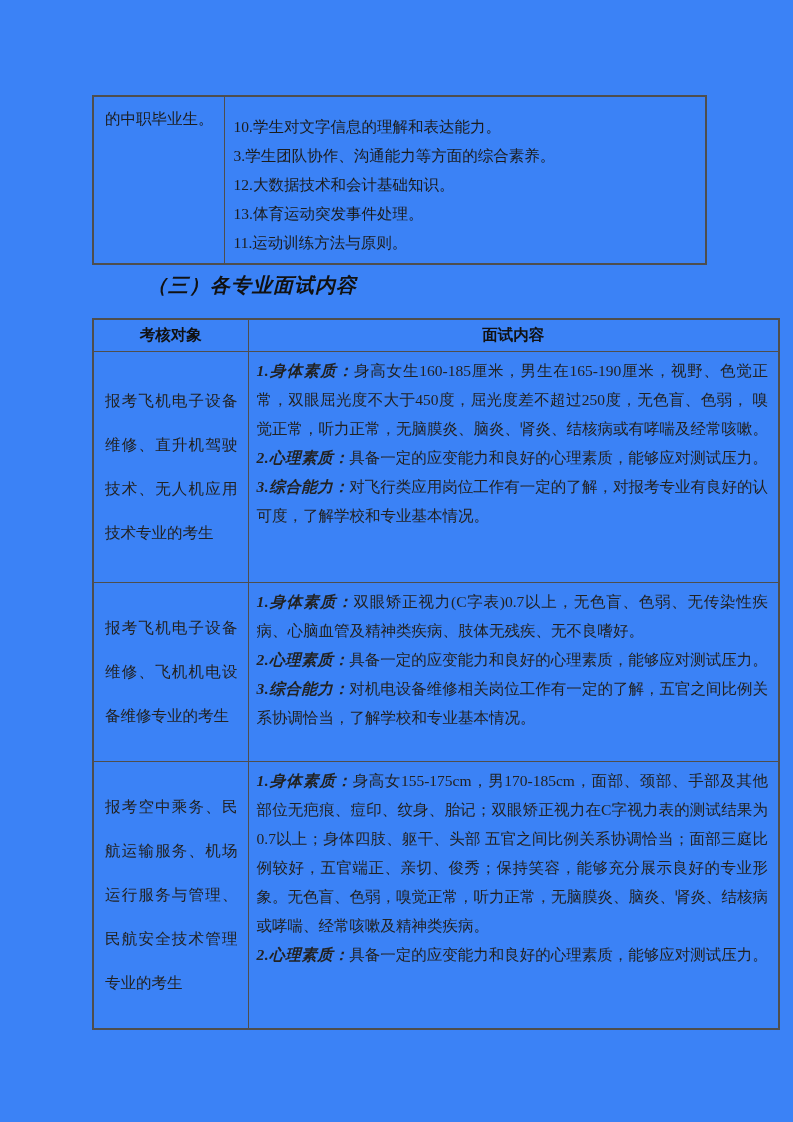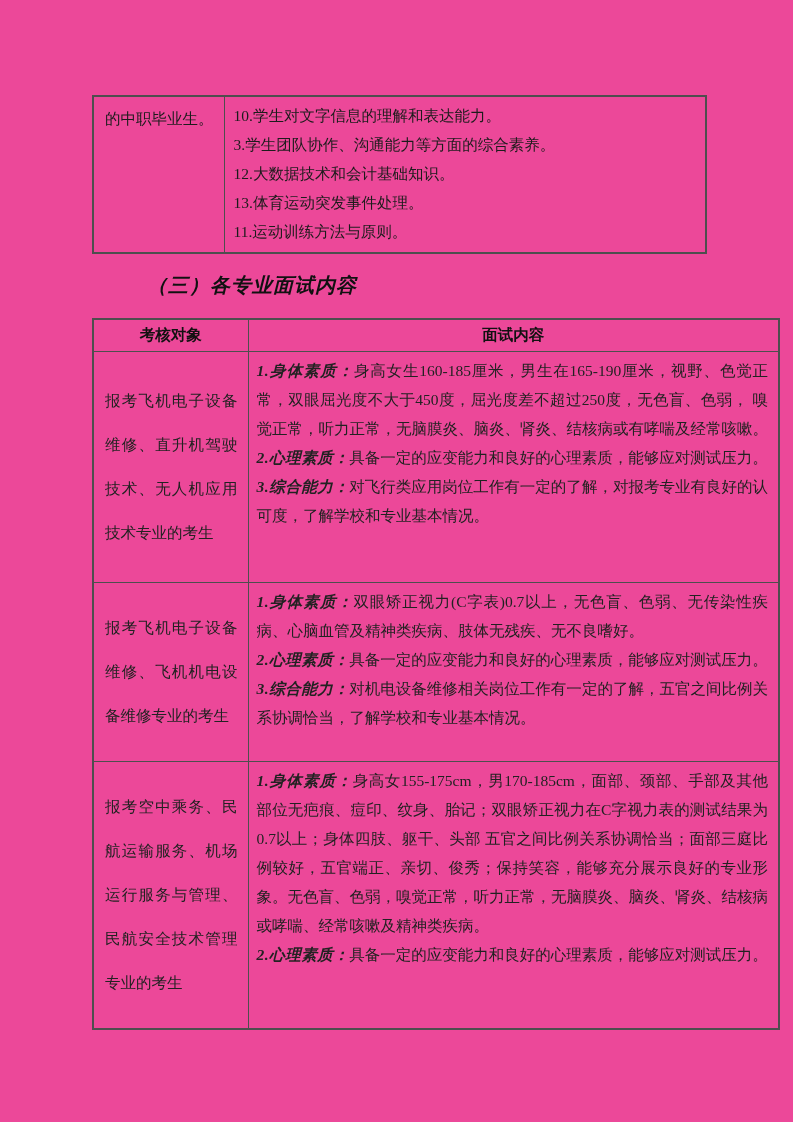--- a/index.html
+++ b/index.html
@@ -3,36 +3,36 @@
 <meta charset="utf-8">
 <style>
   * { margin: 0; padding: 0; box-sizing: border-box; }
   html, body { background: #ffffff; }
   body {
     width: 793px; height: 1122px;
     position: relative;
     font-family: "Liberation Serif", "DejaVu Serif", serif;
     color: #1c1c1c;
   }
-  .page { position: absolute; inset: 0; background: #ec4899; }
+  .page { position: absolute; inset: 0; background: #3b82f6; }
 
   table { border-collapse: collapse; table-layout: fixed; }
   td, th { border: 1px solid #4e4e4e; }
 
   
   .cont-table {
     position: absolute; left: 92px; top: 95px; width: 615px;
     border: 2px solid #4e4e4e;
   }
   .cont-table td { vertical-align: top; }
   .cont-table .c-left {
     width: 131px; padding: 7px 6px 6px 11px;
     font-size: 15.5px; line-height: 29px;
   }
-  .cont-table .c-right { padding: 4px 10px 6px 9px; }
+  .cont-table .c-right { padding: 15px 10px 6px 9px; }
   .cont-table .c-right p {
     font-size: 15.5px; line-height: 29px; text-align: left;
   }
   .cont-table { height: 145px; }
 
   
   .sec-heading {
     position: absolute; left: 147px; top: 272px;
     font-size: 20px; font-weight: bold; letter-spacing: 1px;
     color: #111;

